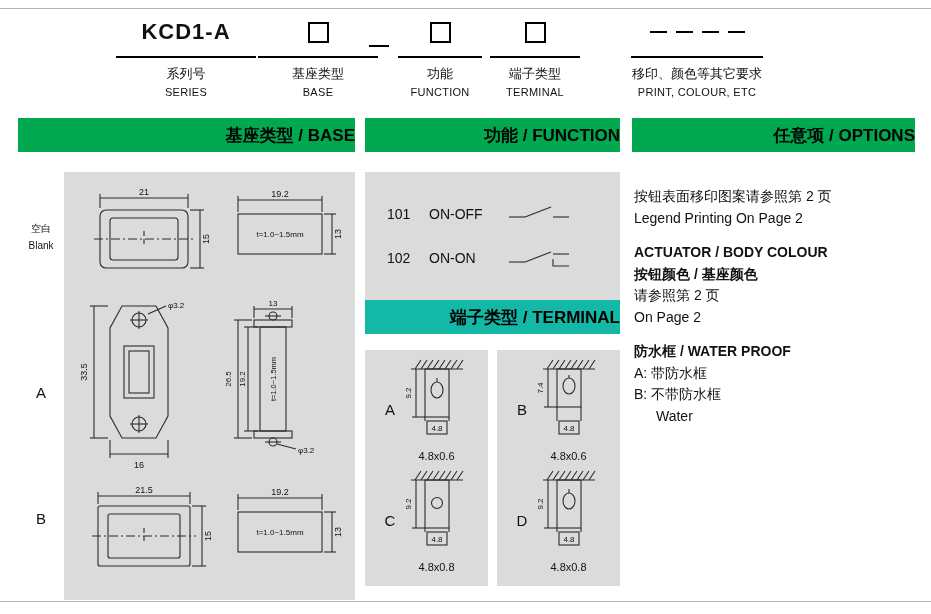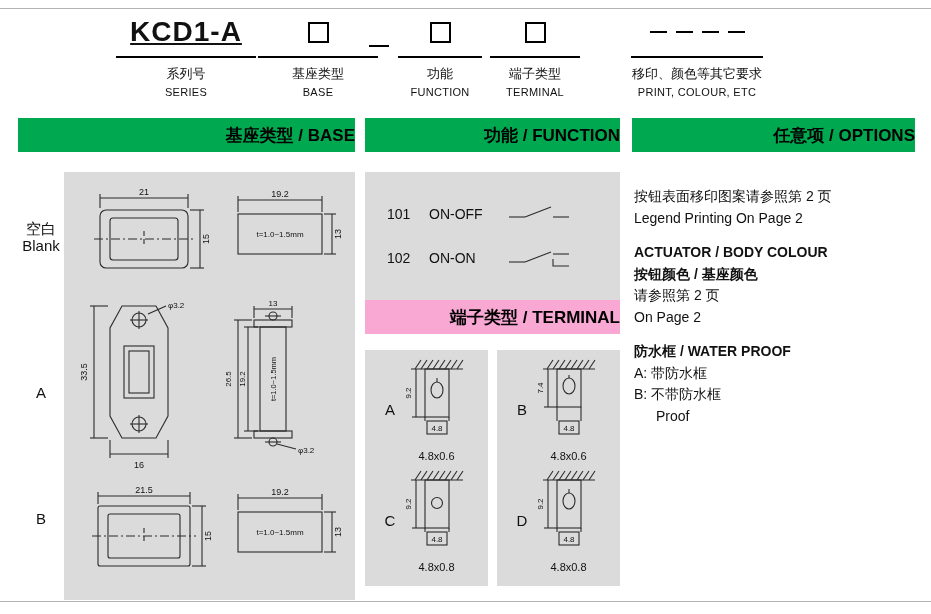--- a/index.html
+++ b/index.html
@@ -9,21 +9,21 @@
     font-family:"Liberation Sans","DejaVu Sans",sans-serif; color:#111;
   }
   .page { position:relative; width:931px; height:614px; background:#fff; }
   .hr { position:absolute; left:0; right:0; height:1px; background:#b3b3b3; }
   .hr.top { top:8px; } .hr.bottom { top:601px; }
 
   
   .codehdr { position:absolute; top:14px; left:0; width:931px; height:100px; }
   .hitem { position:absolute; top:0; display:flex; flex-direction:column; align-items:center; }
   .htop { height:36px; display:flex; align-items:center; justify-content:center; }
-  .model-text { font-size:28px; font-weight:bold; letter-spacing:1px;text-decoration:underline; }
+  .model-text { font-size:22px; font-weight:bold; letter-spacing:1px; }
   .hbox { width:21px; height:21px; border:2px solid #000; background:#fff; }
   .hrule { width:100%; border-bottom:2px solid #000; margin-top:6px; }
   .hrule.narrow { width:132px; }
   .lab-cn { font-size:13px; margin-top:7px; white-space:nowrap; }
   .lab-en { font-size:11px; margin-top:3px; letter-spacing:.3px; white-space:nowrap; }
   .hdash { position:absolute; top:31px; left:369px; width:20px; border-top:2px solid #000; }
   .dashrow { display:flex; gap:9px; align-items:center; }
   .dashrow span { display:block; width:17px; border-top:2px solid #000; }
 
   
@@ -31,21 +31,21 @@
   .col-base { left:18px;  width:337px; }
   .col-mid  { left:365px; width:255px; }
   .col-opt  { left:632px; width:283px; }
   .greenbar { height:34px; display:flex; align-items:center; justify-content:flex-end;
               font-size:17px; font-weight:bold; color:#000; }
 
   
   .base-body { position:relative; margin-top:20px; height:428px; }
   .base-labels { position:absolute; left:0; top:0; width:46px; height:100%; }
   .bl { position:absolute; width:46px; text-align:center; font-size:15px; }
-  .bl.blank { top:48px; font-size:15px; line-height:17px; }
+  .bl.blank { top:48px; font-size:10px; line-height:17px; }
   .bl.a { top:212px; } .bl.b { top:338px; }
   .base-panel { position:absolute; left:46px; top:0; width:291px; height:428px; }
   .base-panel svg { position:absolute; left:6px; }
   .d-blank { top:14px; } .d-a { top:126px; } .d-b { top:312px; }
 
   
   svg.draw line, svg.draw rect, svg.draw circle, svg.draw ellipse, svg.draw polygon, svg.draw polyline
     { stroke:#2b2b2b; stroke-width:1.1; fill:none; }
   svg.draw text { font-family:"Liberation Sans","DejaVu Sans",sans-serif; fill:#111; stroke:none; }
   .dim  { font-size:9px; }
@@ -264,21 +264,21 @@
         <span class="flabel">ON-ON</span>
         <svg class="draw" width="64" height="26" viewBox="0 0 64 26">
           <line x1="2" y1="17" x2="18" y2="17"></line>
           <line x1="18" y1="17" x2="44" y2="7"></line>
           <line x1="46" y1="9" x2="62" y2="9"></line>
           <polyline points="46,14 46,21 62,21"></polyline>
         </svg>
       </div>
     </div>
 
-    <div class="greenbar" style="background:#f9a8d4;padding-left:38px;">
+    <div class="greenbar" style="background:#14b8a6;padding-left:38px;">
       <span>端子类型 / TERMINAL</span>
     </div>
 
     <div class="term-grid">
       <div class="term-col" style="background:#DBDBDB;">
 
         <div class="tcell">
           <span class="tletter">A</span>
           <div class="tdraw">
             <svg class="draw" width="68" height="92" viewBox="0 0 68 92">
@@ -404,18 +404,18 @@
       <div>Legend Printing On Page 2</div>
       <div class="gap"></div>
       <div class="b">ACTUATOR / BODY COLOUR</div>
       <div class="b">按钮颜色 / 基座颜色</div>
       <div>请参照第 2 页</div>
       <div>On Page 2</div>
       <div class="gap"></div>
       <div class="b">防水框 / WATER PROOF</div>
       <div>A: 带防水框</div>
       <div>B: 不带防水框</div>
-      <div class="ind">Proof</div>
+      <div class="ind">Water</div>
     </div>
   </section>
 
   <div class="hr bottom"></div>
 </div>
 
 </body></html>

